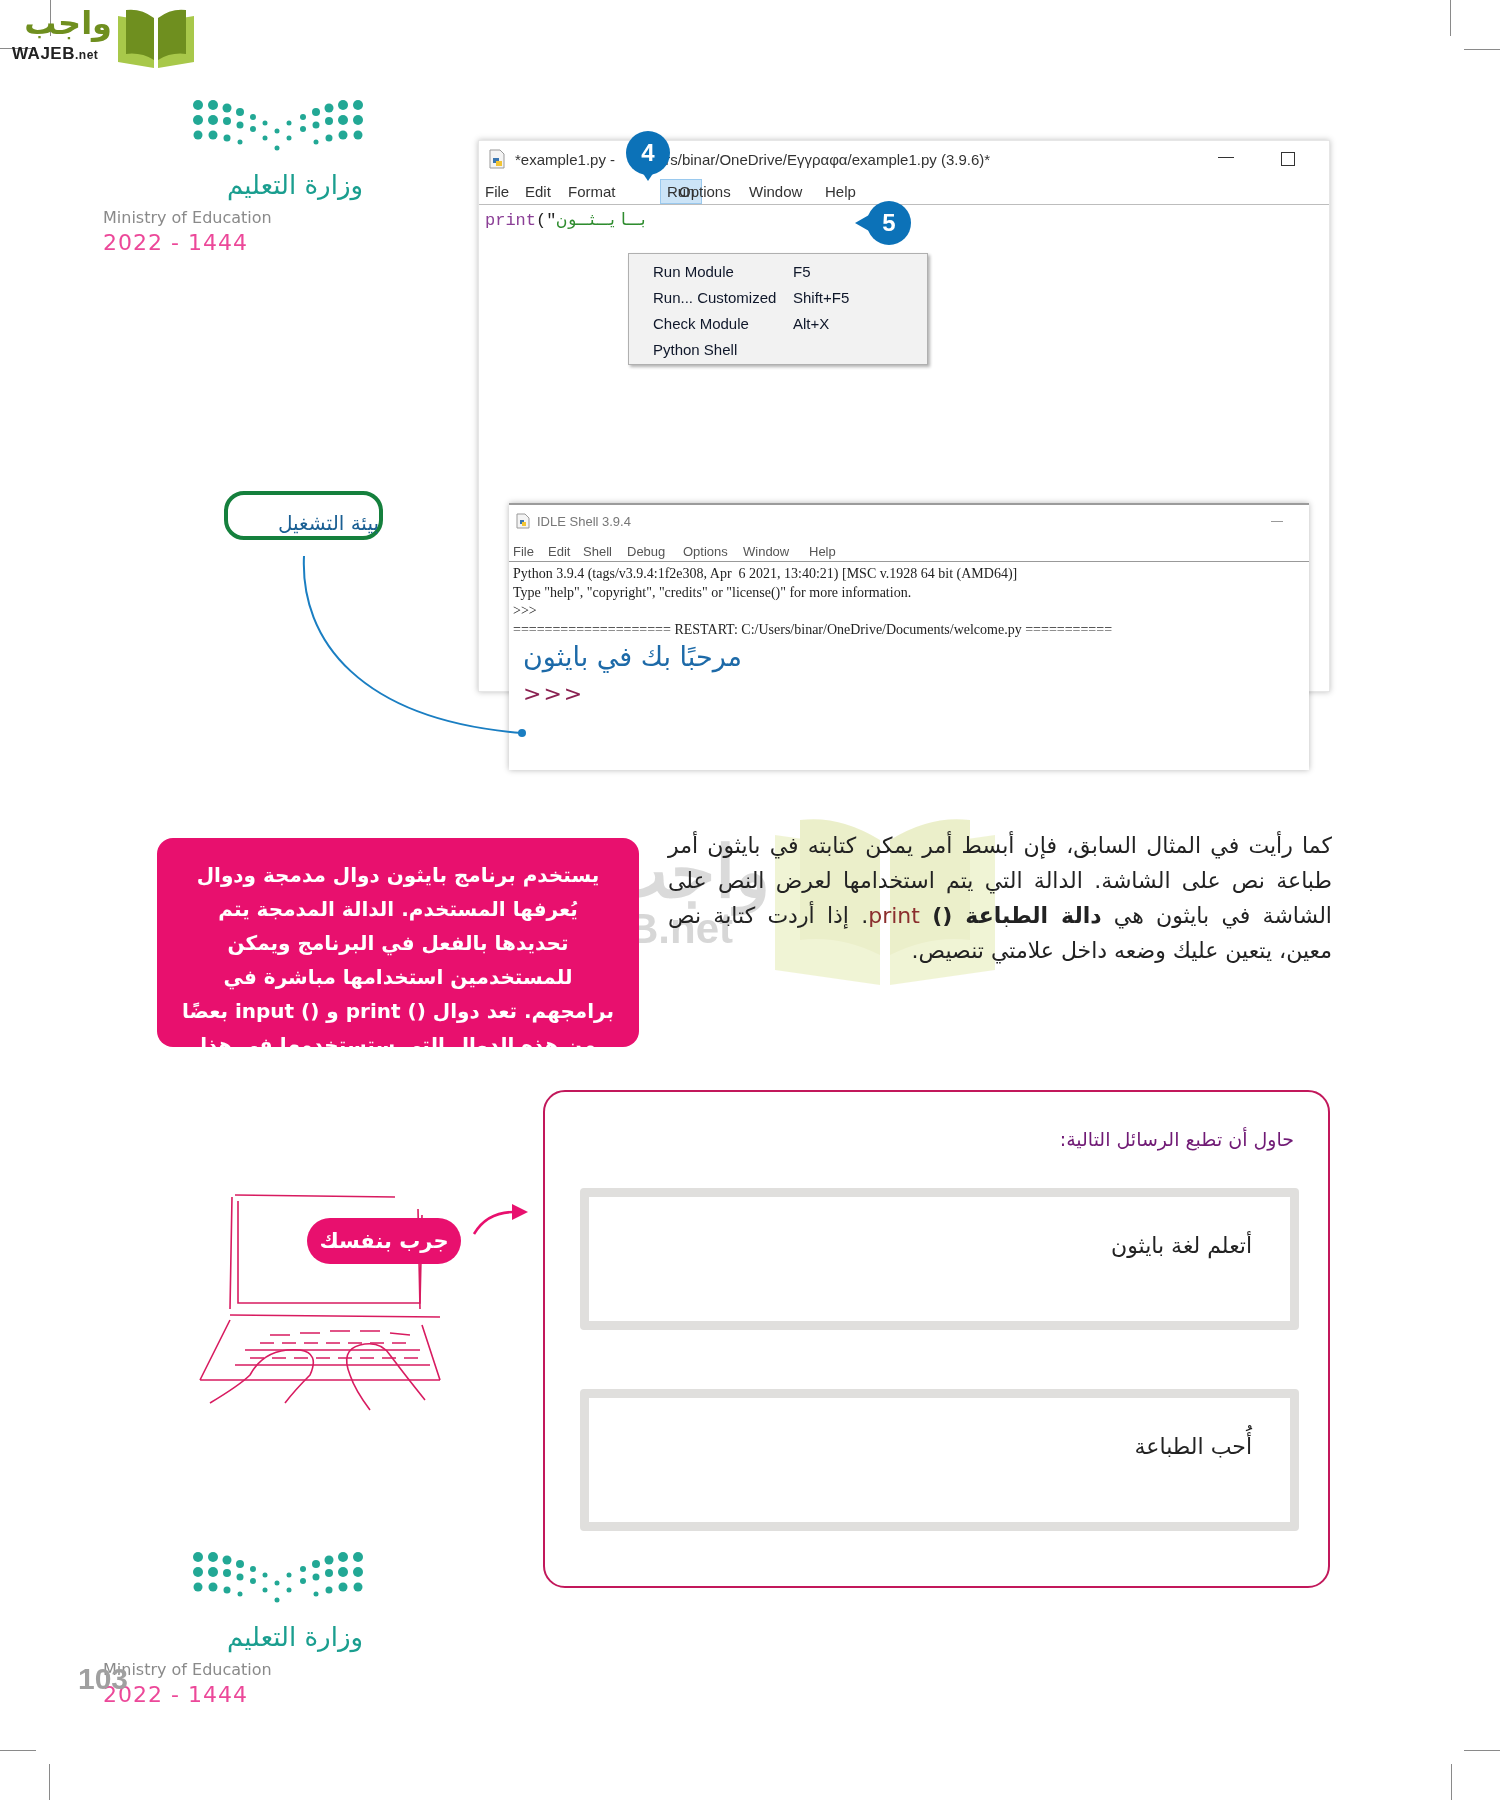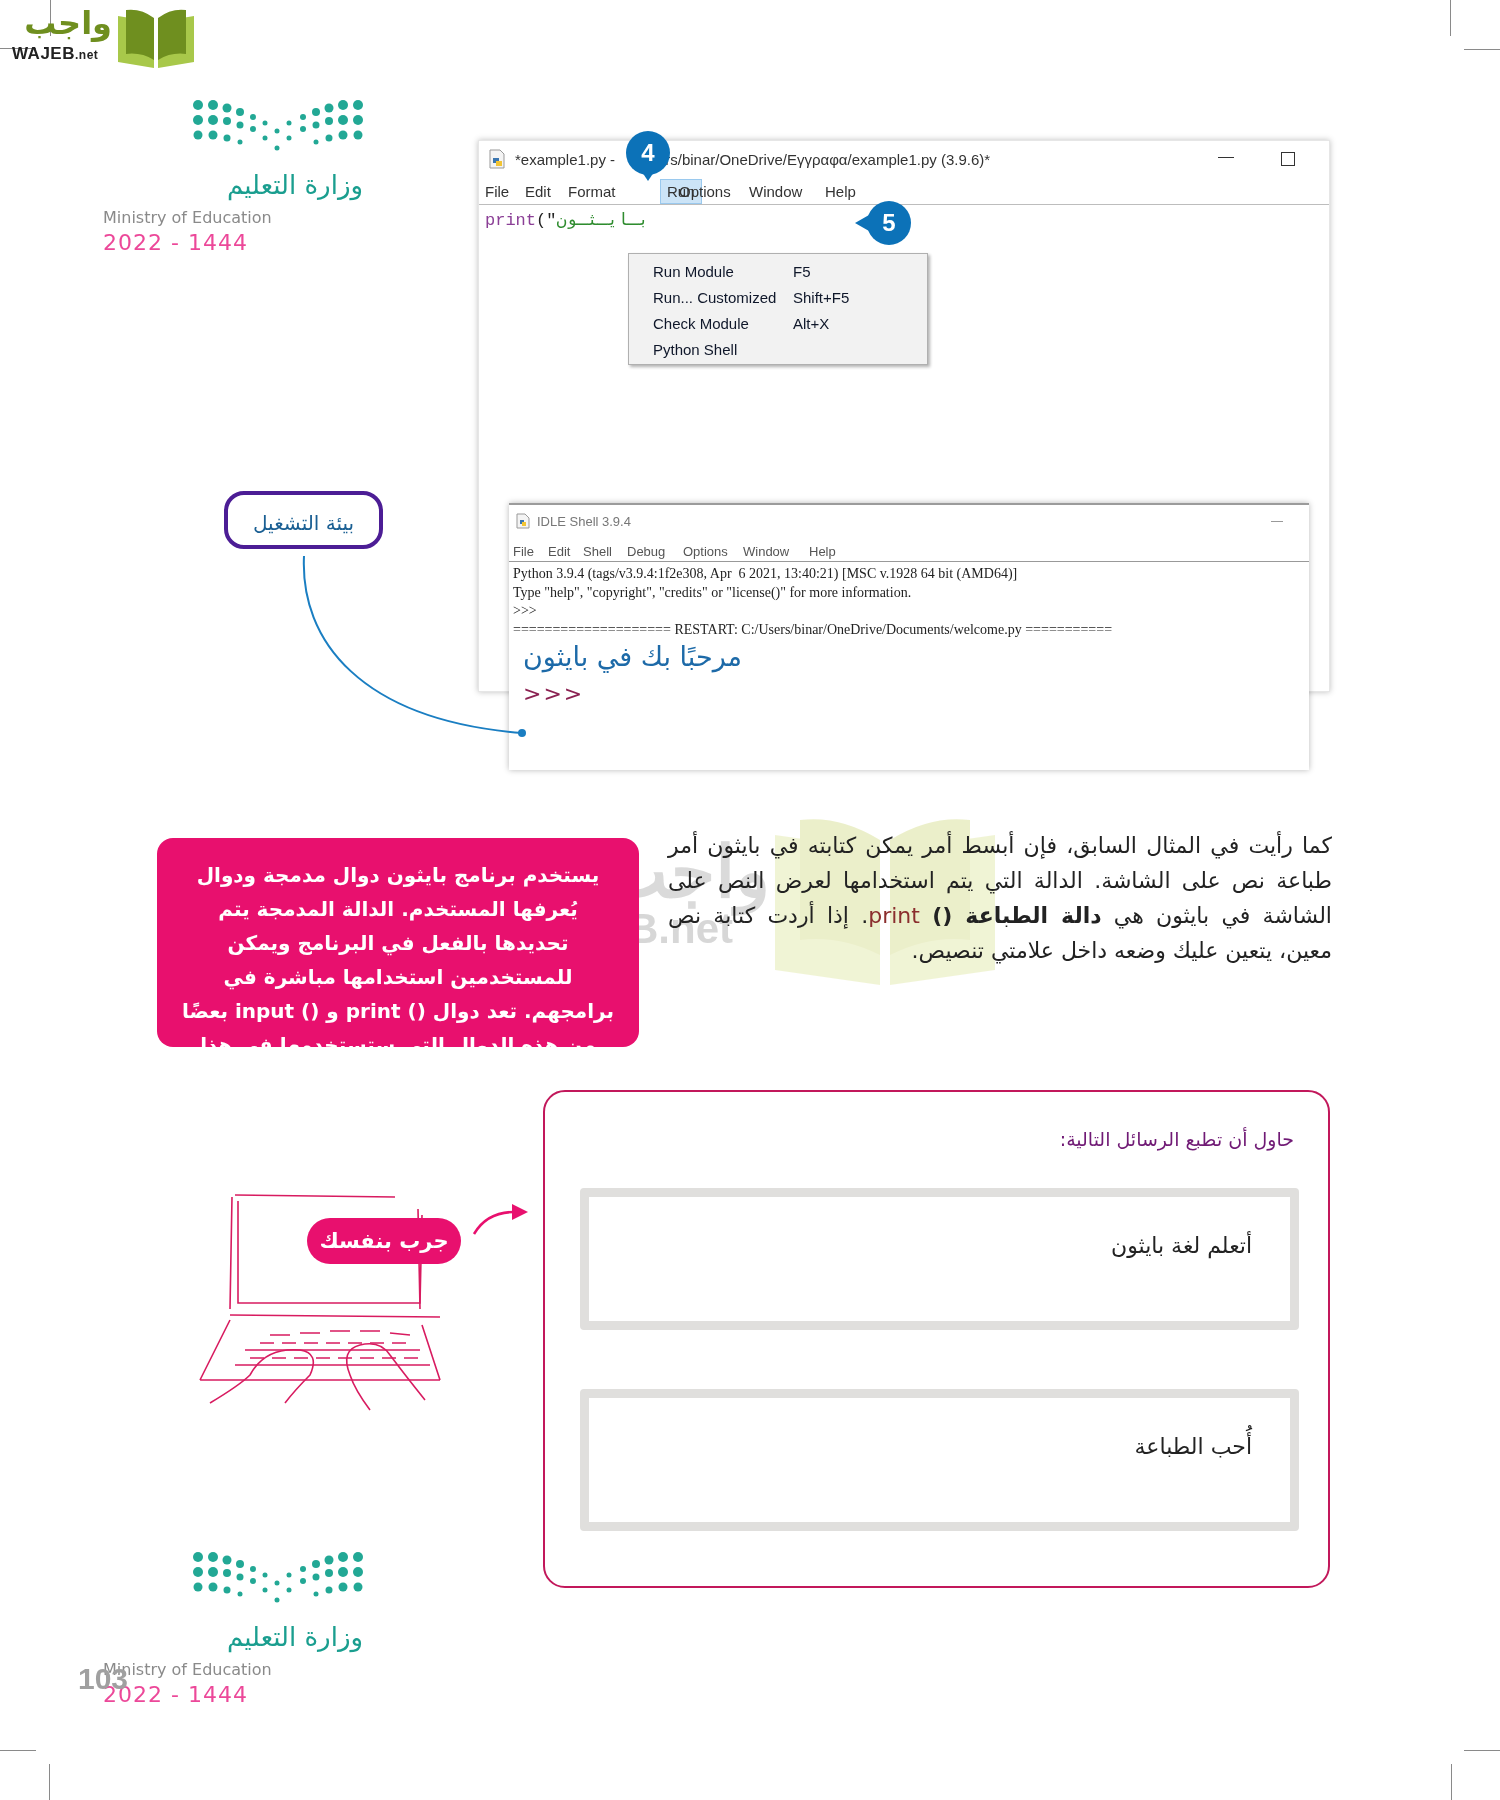--- a/index.html
+++ b/index.html
@@ -55,21 +55,21 @@
   .shell .s-title { position: absolute; left: 28px; top: 9px; font: 13px "Liberation Sans", sans-serif; color: #777; }
   .shell .s-icon { position: absolute; left: 7px; top: 8px; width: 14px; height: 16px; }
   .shell .s-min { position: absolute; right: 26px; top: 16px; width: 12px; height: 1px; background: #999; }
   .shell .s-menu { position: absolute; left: 0; top: 36px; width: 100%; height: 21px; border-bottom: 1px solid #999; font: 13px "Liberation Sans", sans-serif; color: #555; }
   .shell .s-menu span { position: absolute; top: 3px; }
   .shell .s-out { position: absolute; left: 4px; top: 60px; font: 14px "Liberation Serif", serif; color: #222; line-height: 18.6px; white-space: pre; overflow: hidden; width: 796px; }
   .shell .s-welcome { position: absolute; left: 14px; top: 136px; font: 27px "DejaVu Sans", sans-serif; color: #1d6aa8; direction: rtl; }
   .shell .s-prompt { position: absolute; left: 14px; top: 176px; font: 22px "DejaVu Sans", sans-serif; color: #8b2252; letter-spacing: 2px; }
 
   
-  .callout { left: 224px; top: 491px; width: 159px; height: 58px; border: 4px solid #4c1d95; border-radius: 20px; background: #fff; text-align: center; font: 20px "DejaVu Sans", sans-serif; color: #1a5f93; line-height: 57px; direction: rtl; }
+  .callout { left: 224px; top: 491px; width: 159px; height: 49px; border: 4px solid #15803d; border-radius: 20px; background: #fff; text-align: right; font: 20px "DejaVu Sans", sans-serif; color: #1a5f93; line-height: 57px; direction: rtl; }
   .connector { left: 0; top: 0; width: 1500px; height: 1800px; pointer-events: none; }
 
   
   .para { left: 668px; top: 828px; width: 664px; font: 22px "DejaVu Sans", sans-serif; color: #222; direction: rtl; text-align: justify; line-height: 35px; }
   .para b { font-weight: bold; }
   .para .code { color: #8b2e2e; }
 
   
   .wm-book { left: 775px; top: 815px; width: 220px; height: 170px; opacity: 0.35; }
   .wm-text { left: 600px; top: 830px; font: bold 72px "Liberation Sans", sans-serif; color: #bdbdbd; opacity: 0.55; }

